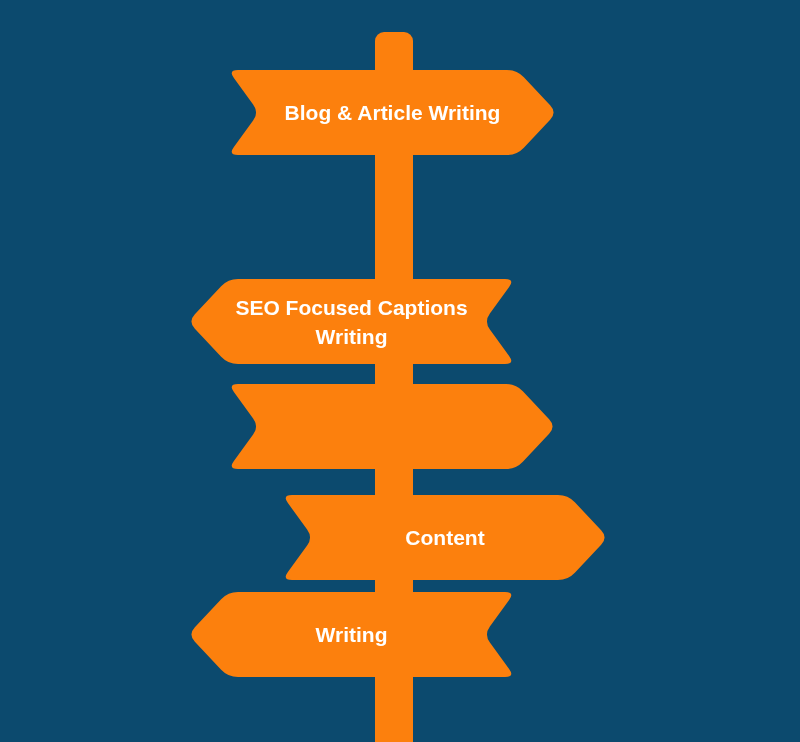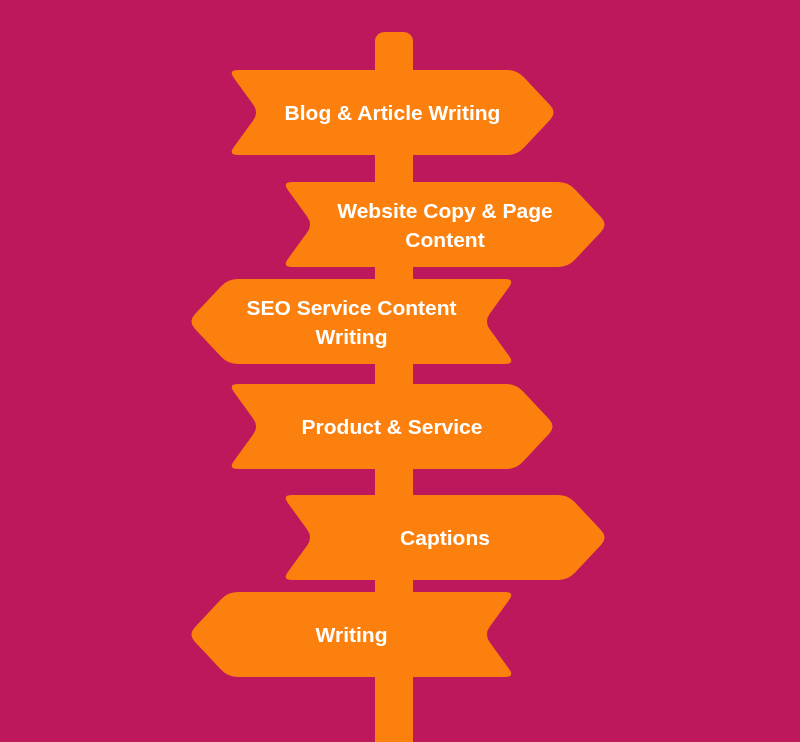--- a/index.html
+++ b/index.html
@@ -42,62 +42,52 @@
     line-height: 29px;
     pointer-events: none;
   }
   .sign-line {
     white-space: nowrap;
   }
 </style>
 </head>
 <body>
 
-<div class="stage" id="stage" style="background: #be185d;">
+<div class="stage" id="stage" style="background: #0c4a6e;">
   <div class="pole" id="pole" style="left: 375px; top: 32px; width: 38px; height: 710px; background: rgb(252, 128, 13); border-radius: 9px 9px 0px 0px;"></div>
 <div class="sign" style="left: 228px; top: 70px; width: 329px; height: 85px;">
       <svg viewBox="0 0 329 85" width="329" height="85">
         <path d="M5.89 8.08 Q0 0 10.00 0.00 L279.00 0.00 Q289 0 295.85 7.28 L322.15 35.22 Q329 42.5 322.15 49.78 L295.85 77.72 Q289 85 279.00 85.00 L10.00 85.00 Q0 85 5.89 76.92 L25.11 50.58 Q31 42.5 25.11 34.42 Z" fill="#FC800D"></path>
       </svg>
       <div class="sign-label" style="color: rgb(255, 255, 255);">
         <div class="sign-line">Blog &amp; Article Writing</div>
       </div>
     </div>
-    <div class="sign" style="left: 282px; top: 182px; width: 326px; height: 85px;">
-      <svg viewBox="0 0 326 85" width="326" height="85">
-        <path d="M5.89 8.08 Q0 0 10.00 0.00 L276.00 0.00 Q286 0 292.85 7.28 L319.15 35.22 Q326 42.5 319.15 49.78 L292.85 77.72 Q286 85 276.00 85.00 L10.00 85.00 Q0 85 5.89 76.92 L25.11 50.58 Q31 42.5 25.11 34.42 Z" fill="#FC800D"></path>
-      </svg>
-      <div class="sign-label" style="color: rgb(255, 255, 255);">
-        <div class="sign-line">Website Copy &amp; Page</div>
-        <div class="sign-line">Content</div>
-      </div>
-    </div>
     <div class="sign" style="left: 188px; top: 279px; width: 327px; height: 85px;">
       <svg viewBox="0 0 327 85" width="327" height="85">
         <path d="M33.15 7.28 Q40 0 50.00 0.00 L317.00 0.00 Q327 0 321.11 8.08 L301.89 34.42 Q296 42.5 301.89 50.58 L321.11 76.92 Q327 85 317.00 85.00 L50.00 85.00 Q40 85 33.15 77.72 L6.85 49.78 Q0 42.5 6.85 35.22 Z" fill="#FC800D"></path>
       </svg>
       <div class="sign-label" style="color: rgb(255, 255, 255);">
-        <div class="sign-line">SEO Service Content</div>
+        <div class="sign-line">SEO Focused Captions</div>
         <div class="sign-line">Writing</div>
       </div>
     </div>
     <div class="sign" style="left: 228px; top: 384px; width: 328px; height: 85px;">
       <svg viewBox="0 0 328 85" width="328" height="85">
         <path d="M5.89 8.08 Q0 0 10.00 0.00 L278.00 0.00 Q288 0 294.85 7.28 L321.15 35.22 Q328 42.5 321.15 49.78 L294.85 77.72 Q288 85 278.00 85.00 L10.00 85.00 Q0 85 5.89 76.92 L25.11 50.58 Q31 42.5 25.11 34.42 Z" fill="#FC800D"></path>
       </svg>
       <div class="sign-label" style="color: rgb(255, 255, 255);">
-        <div class="sign-line">Product &amp; Service</div>
       </div>
     </div>
     <div class="sign" style="left: 282px; top: 495px; width: 326px; height: 85px;">
       <svg viewBox="0 0 326 85" width="326" height="85">
         <path d="M5.89 8.08 Q0 0 10.00 0.00 L276.00 0.00 Q286 0 292.85 7.28 L319.15 35.22 Q326 42.5 319.15 49.78 L292.85 77.72 Q286 85 276.00 85.00 L10.00 85.00 Q0 85 5.89 76.92 L25.11 50.58 Q31 42.5 25.11 34.42 Z" fill="#FC800D"></path>
       </svg>
       <div class="sign-label" style="color: rgb(255, 255, 255);">
-        <div class="sign-line">Captions</div>
+        <div class="sign-line">Content</div>
       </div>
     </div>
     <div class="sign" style="left: 188px; top: 592px; width: 327px; height: 85px;">
       <svg viewBox="0 0 327 85" width="327" height="85">
         <path d="M33.15 7.28 Q40 0 50.00 0.00 L317.00 0.00 Q327 0 321.11 8.08 L301.89 34.42 Q296 42.5 301.89 50.58 L321.11 76.92 Q327 85 317.00 85.00 L50.00 85.00 Q40 85 33.15 77.72 L6.85 49.78 Q0 42.5 6.85 35.22 Z" fill="#FC800D"></path>
       </svg>
       <div class="sign-label" style="color: rgb(255, 255, 255);">
         <div class="sign-line">Writing</div>
       </div>
     </div>

